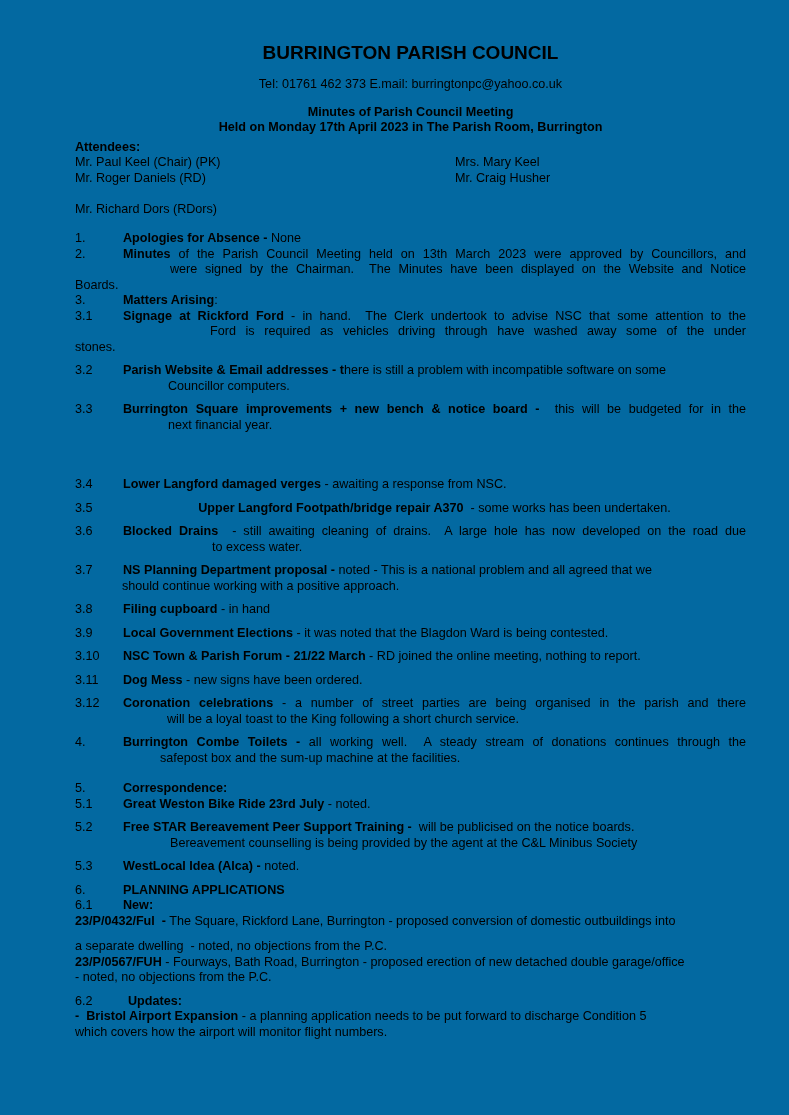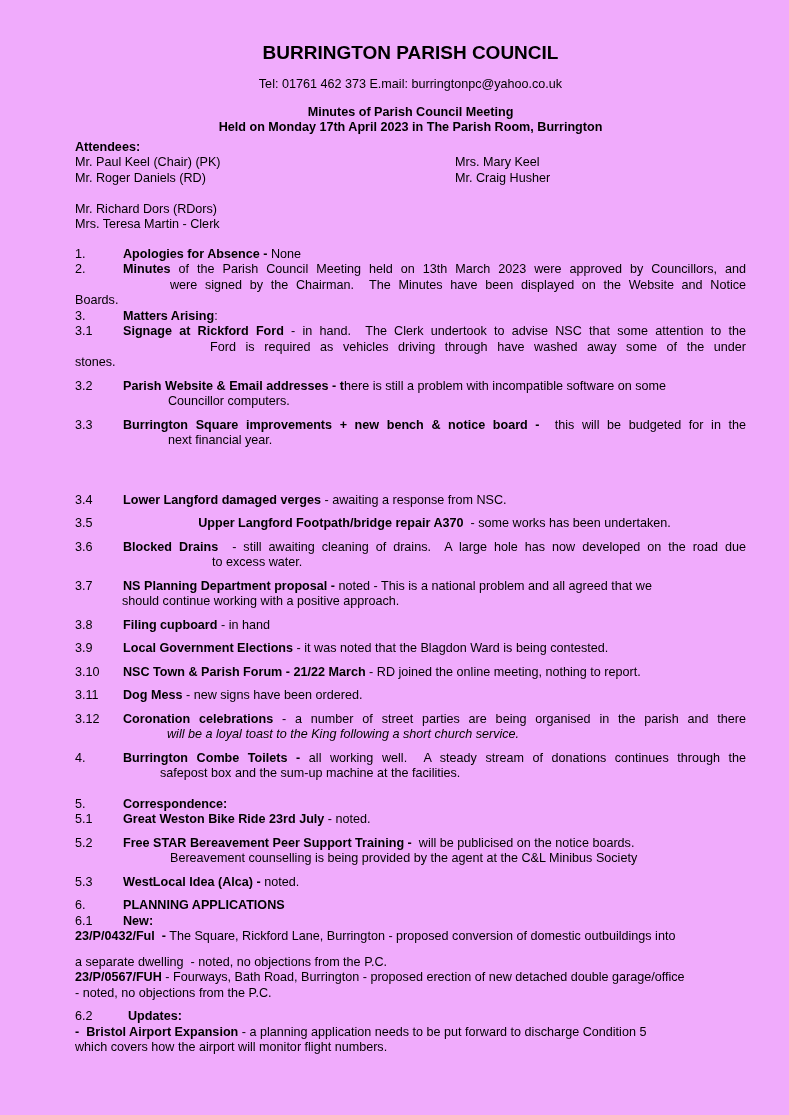--- a/index.html
+++ b/index.html
@@ -1,21 +1,21 @@
 <!DOCTYPE html>
 <html><head>
 <meta charset="utf-8">
 <style>
   html,body{margin:0;padding:0;background:#ffffff;}
   .page{
     position:relative;
     width:789px;height:1115px;
     box-sizing:border-box;
     padding:42px 43px 0 75px;
-    background:#f0abfc;
+    background:#0369a1;
     color:#000;
     font-family:"Liberation Sans", sans-serif;
     font-size:12.6px;
     overflow:hidden;
   }
   .header{text-align:center;}
   .doc-title{font-size:19px;font-weight:bold;line-height:22px;margin:0 0 13px 0;}
   .addr-line{line-height:15.5px;}
   .meeting-block{margin-top:12px;font-weight:bold;}
   .meeting-block div{line-height:15.5px;}
@@ -47,21 +47,20 @@
     </div>
   </div>
 
   <div class="attendees">
     <div class="line att-label">Attendees:</div>
     <div id="attendee-rows">
         <div class="att-row"><span>Mr. Paul Keel (Chair) (PK)</span><span class="att-right">Mrs. Mary Keel</span></div>
         <div class="att-row"><span>Mr. Roger Daniels (RD)</span><span class="att-right">Mr. Craig Husher</span></div>
         <div class="spacer"></div>
         <div class="att-row">Mr. Richard Dors (RDors)</div>
-        <div class="att-row">Mrs. Teresa Martin - Clerk</div>
       </div>
   </div>
 
   <div class="list" id="minutes-list">
       <div class="para">
         <div class="line">
           <span class="num">1.</span>
           <span class="content" style="padding-left: 48px;"><b>Apologies for Absence - </b><span>None</span></span>
         </div>
       </div>
@@ -166,21 +165,21 @@
           <span class="num">3.11</span>
           <span class="content" style="padding-left: 48px;"><b>Dog Mess</b><span> - new signs have been ordered.</span></span>
         </div>
       </div>
       <div class="para gs">
         <div class="line">
           <span class="num">3.12</span>
           <span class="content j" style="padding-left: 48px;"><b>Coronation celebrations</b><span> - a number of street parties are being organised in the parish and there</span></span>
         </div>
         <div class="line">
-          <span class="content" style="padding-left: 92px; font-style: italic;"><span>will be a loyal toast to the King following a short church service.</span></span>
+          <span class="content" style="padding-left: 92px;"><span>will be a loyal toast to the King following a short church service.</span></span>
         </div>
       </div>
       <div class="para gs">
         <div class="line">
           <span class="num">4.</span>
           <span class="content j" style="padding-left: 48px;"><b>Burrington Combe Toilets -</b><span> all working well.  A steady stream of donations continues through the</span></span>
         </div>
         <div class="line">
           <span class="content" style="padding-left: 85px;"><span>safepost box and the sum-up machine at the facilities.</span></span>
         </div>

